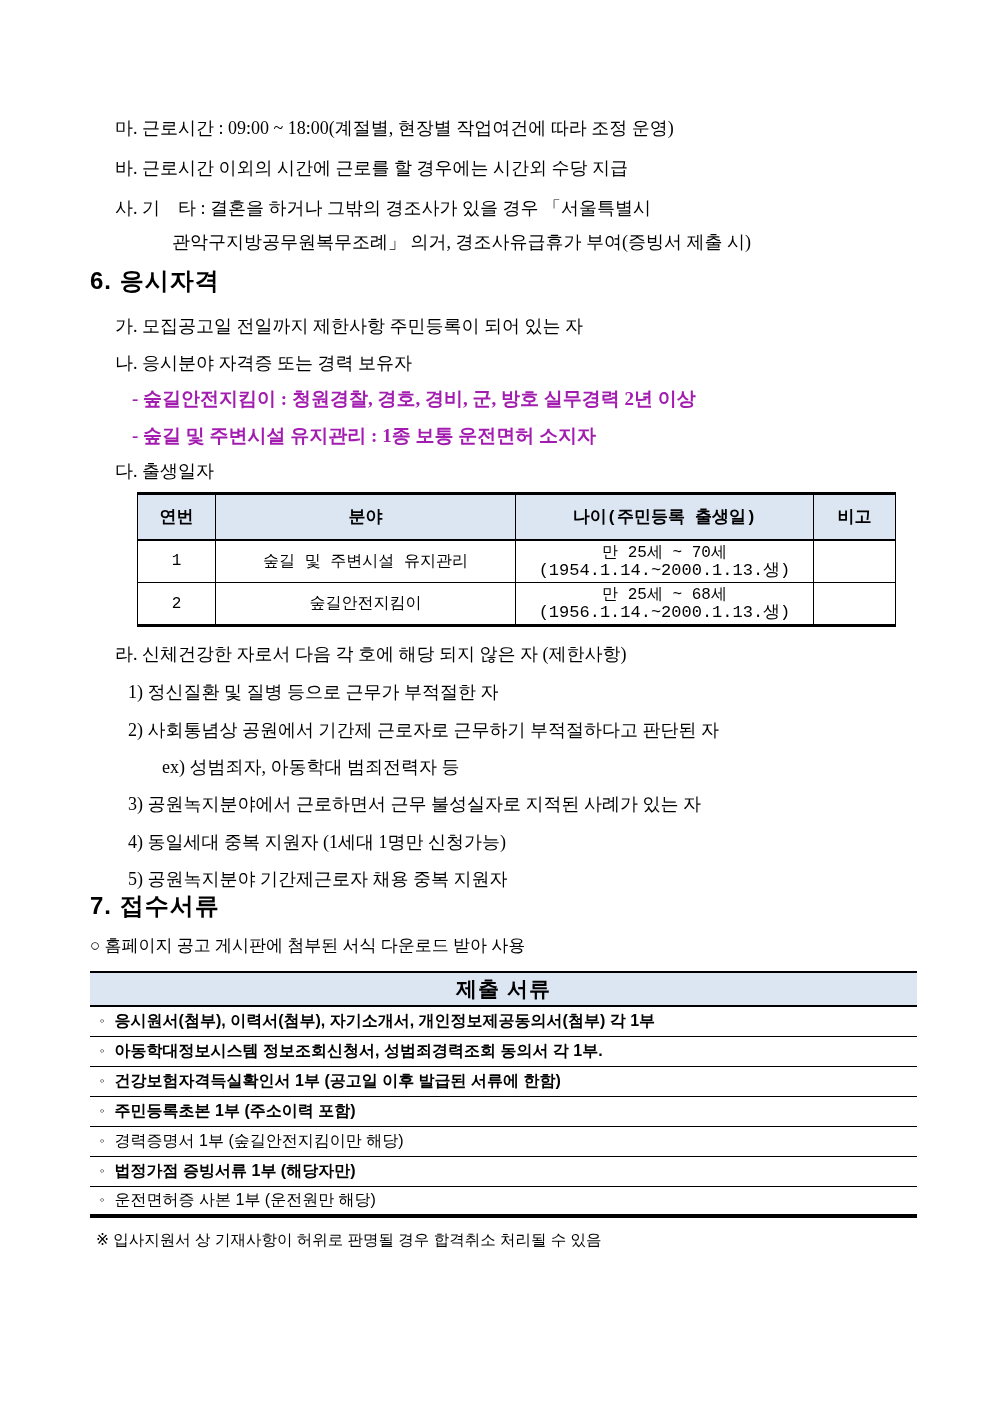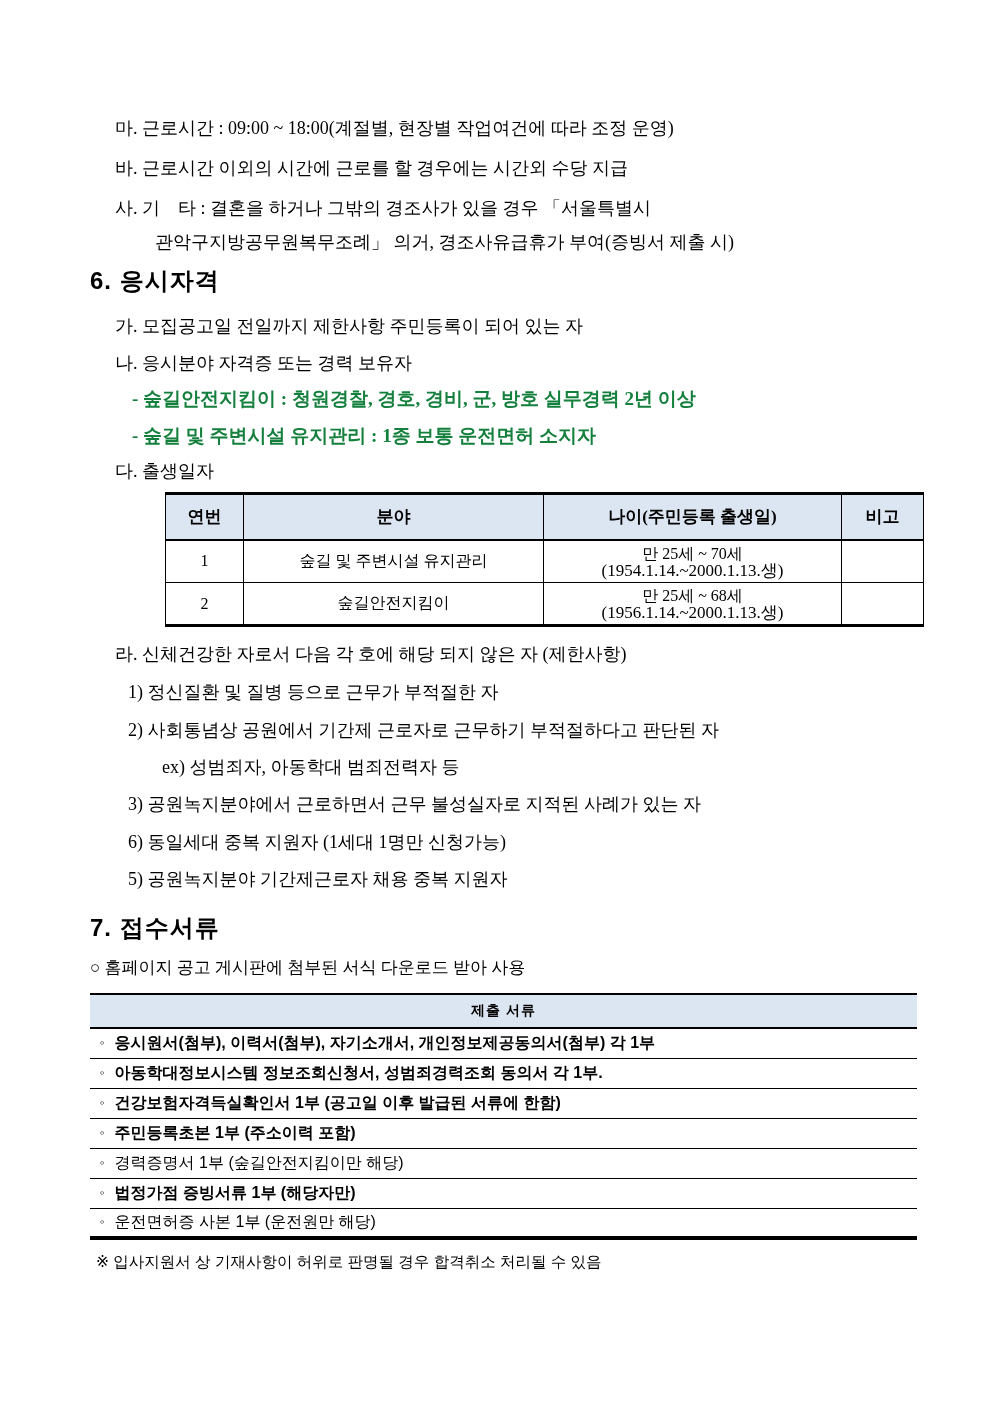--- a/index.html
+++ b/index.html
@@ -7,62 +7,62 @@
   .page {
     width:992px; height:1403px; margin:0 auto; background:#ffffff;
     position:relative; overflow:hidden; color:#000;
     font-family:"Liberation Serif","DejaVu Serif",serif;
   }
   .content { padding:116px 40px 0 90px; }
   .p { font-size:18px; line-height:24px; height:24px; white-space:pre-wrap; }
   .ind25 { margin-left:25px; }
   .ind38 { margin-left:38px; }
   .ind42 { margin-left:42px; }
-  .ind65 { margin-left:65px; }
+  .ind65 { margin-left:82px; }
   .ind72 { margin-left:72px; }
   .mb16 { margin-bottom:16px; }
   .mb14 { margin-bottom:14px; }
   .mb13 { margin-bottom:13px; }
   .mb12 { margin-bottom:12px; }
   .mb11 { margin-bottom:11px; }
   .mb10 { margin-bottom:10px; }
   .mb9  { margin-bottom:9px; }
   .mb18 { margin-bottom:18px; }
   .mb15 { margin-bottom:15px; }
-  .mb22 { margin-bottom:22px; }
+  .mb22 { }
   .sec-title {
     font-family:"Liberation Sans","DejaVu Sans",sans-serif;
     font-weight:800; font-size:24px; line-height:30px; height:30px;
     letter-spacing:1px;
   }
-  .blue { color:#15803d; font-weight:bold; font-size:19px; }
+  .blue { color:#a21caf; font-weight:bold; font-size:19px; }
   table { border-collapse:collapse; table-layout:fixed; }
   
   .t1 {
-    width:758px; margin-left:75px;
-    font-family:Liberation Serif, serif;
+    width:758px; margin-left:47px;
+    font-family:Liberation Mono, monospace;
     text-align:center;
   }
   .t1 th, .t1 td { border:1px solid #000; vertical-align:middle; }
   .t1 th {
     border-top:3px solid #000; border-bottom:2px solid #000;
     background:#dce6f2; font-size:17px; font-weight:bold; height:46px;
   }
   .t1 td { height:43px; font-size:16px; }
   .t1 tr:last-child td { border-bottom:3px solid #000; }
   .age1 { font-size:16px; line-height:19px; }
   .age2 { font-size:17px; line-height:16px; }
   
   .t2 {
     width:827px;
     font-family:"Liberation Sans","DejaVu Sans",sans-serif;
   }
   .t2 th {
     border-top:2.5px solid #000; border-bottom:2px solid #000;
-    background:#dce6f2; font-size:14px; font-weight:bold; height:34px;
+    background:#dce6f2; font-size:21px; font-weight:bold; height:34px;
     text-align:center; vertical-align:middle; letter-spacing:1px;
   }
   .t2 td {
     border-bottom:1.5px solid #000; height:30px; font-size:16px;
     text-align:left; vertical-align:middle; padding-left:10px;
     white-space:pre-wrap;
   }
   .t2 tr:last-child td { border-bottom:4px solid #000; }
   .t2 td.b { font-weight:bold; }
   .blt { display:inline-block; margin-right:10px; font-size:13px; vertical-align:1px; }
@@ -126,21 +126,21 @@
           <td></td>
         </tr>
       </tbody>
     </table>
 
     <div class="p ind25 mb14">라. 신체건강한 자로서 다음 각 호에 해당 되지 않은 자 (제한사항)</div>
     <div class="p ind38 mb14">1) 정신질환 및 질병 등으로 근무가 부적절한 자</div>
     <div class="p ind38 mb13">2) 사회통념상 공원에서 기간제 근로자로 근무하기 부적절하다고 판단된 자</div>
     <div class="p ind72 mb13">ex) 성범죄자, 아동학대 범죄전력자 등</div>
     <div class="p ind38 mb14">3) 공원녹지분야에서 근로하면서 근무 불성실자로 지적된 사례가 있는 자</div>
-    <div class="p ind38 mb13">6) 동일세대 중복 지원자 (1세대 1명만 신청가능)</div>
+    <div class="p ind38 mb13">4) 동일세대 중복 지원자 (1세대 1명만 신청가능)</div>
     <div class="p ind38 mb22">5) 공원녹지분야 기간제근로자 채용 중복 지원자</div>
 
     <div class="sec-title mb14">7. 접수서류</div>
     <div class="intro7 mb14">○ 홈페이지 공고 게시판에 첨부된 서식 다운로드 받아 사용</div>
 
     <table class="t2 mb12">
       <thead>
         <tr>
           <th>제출 서류</th>
         </tr>

